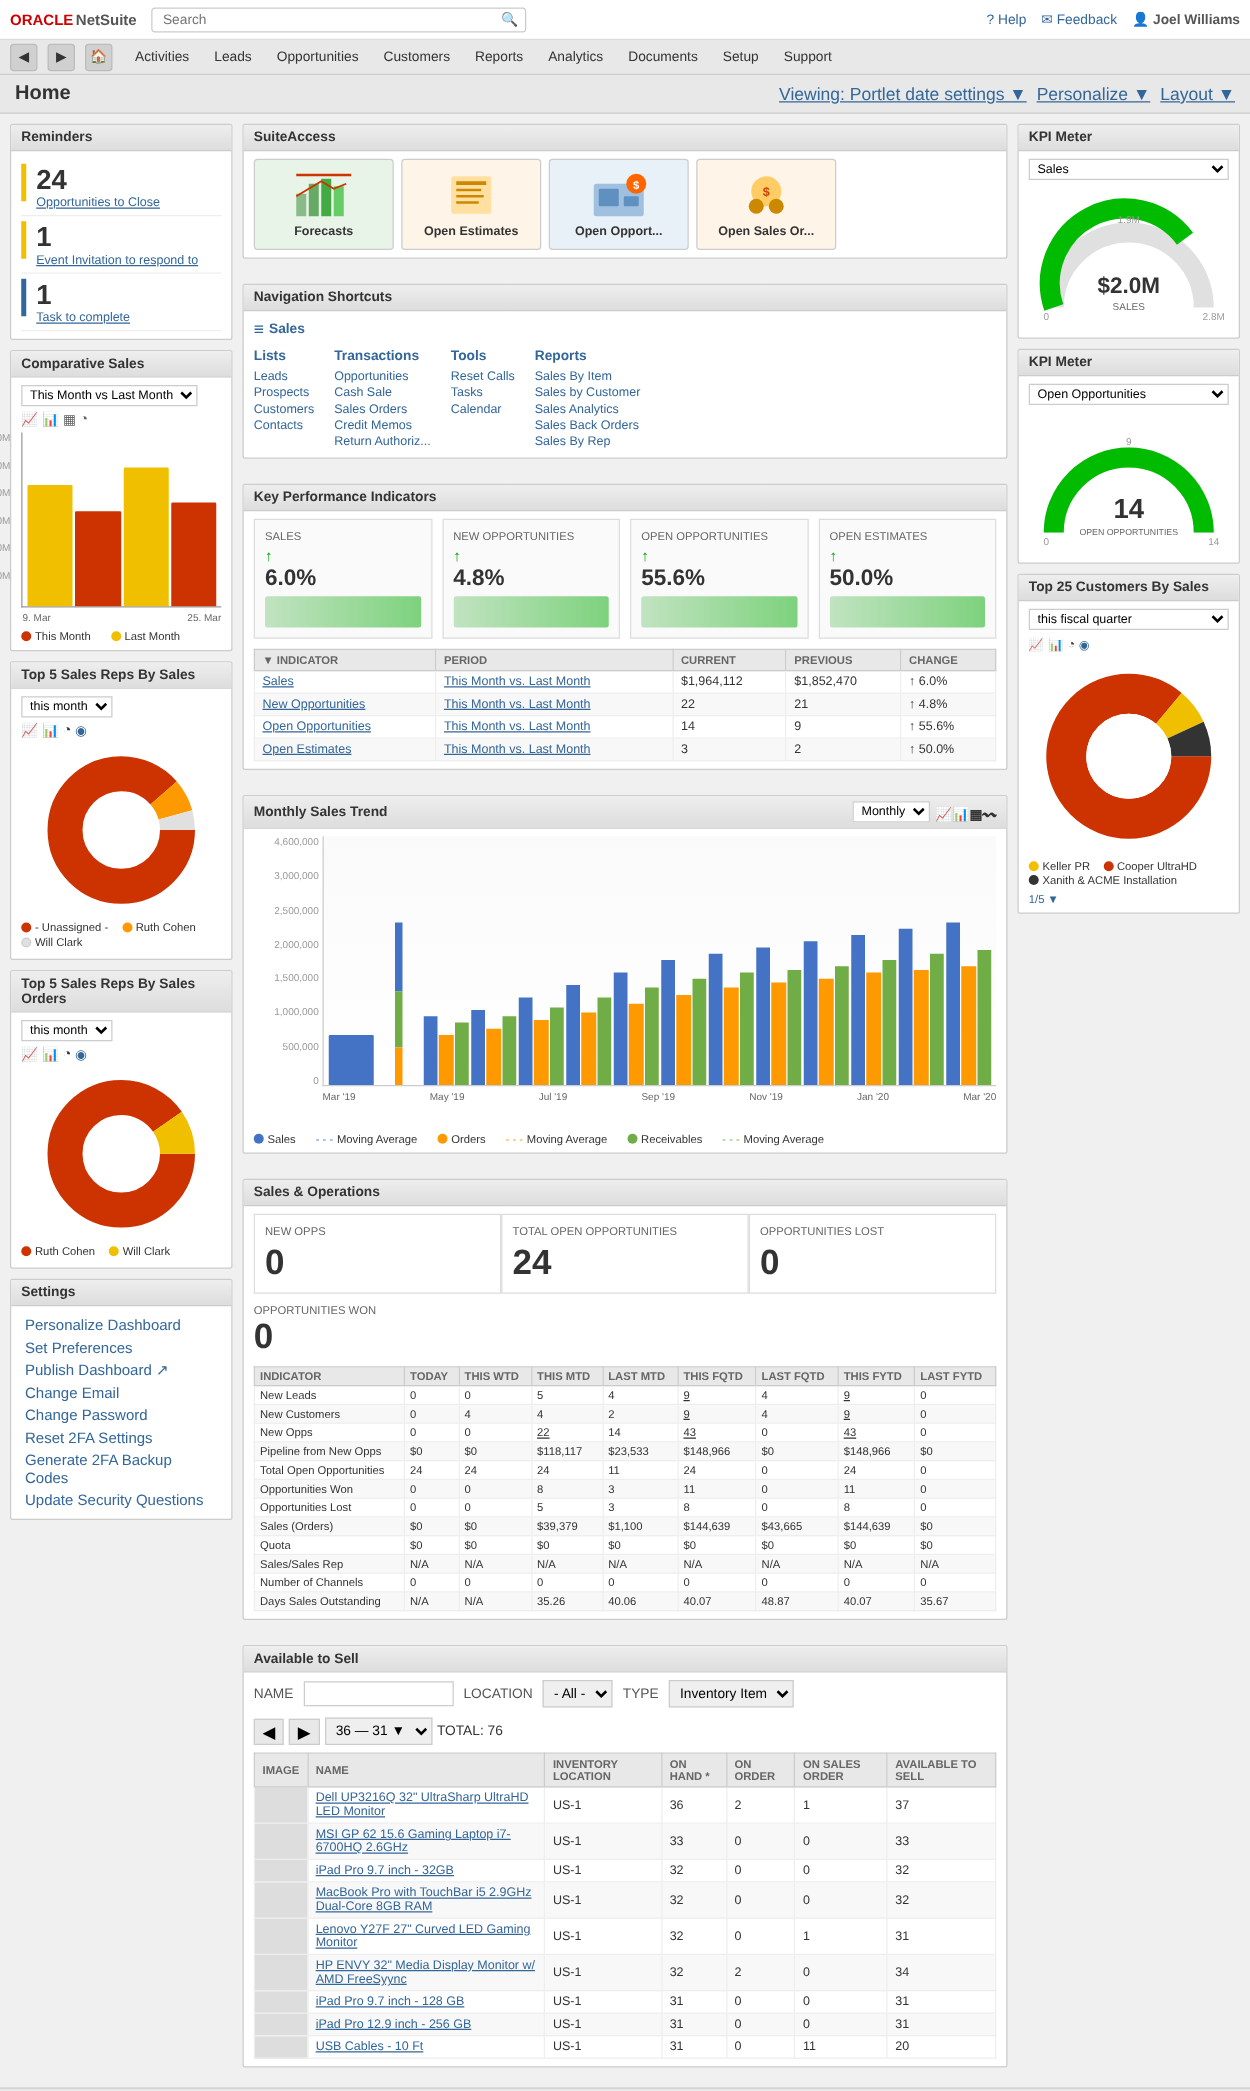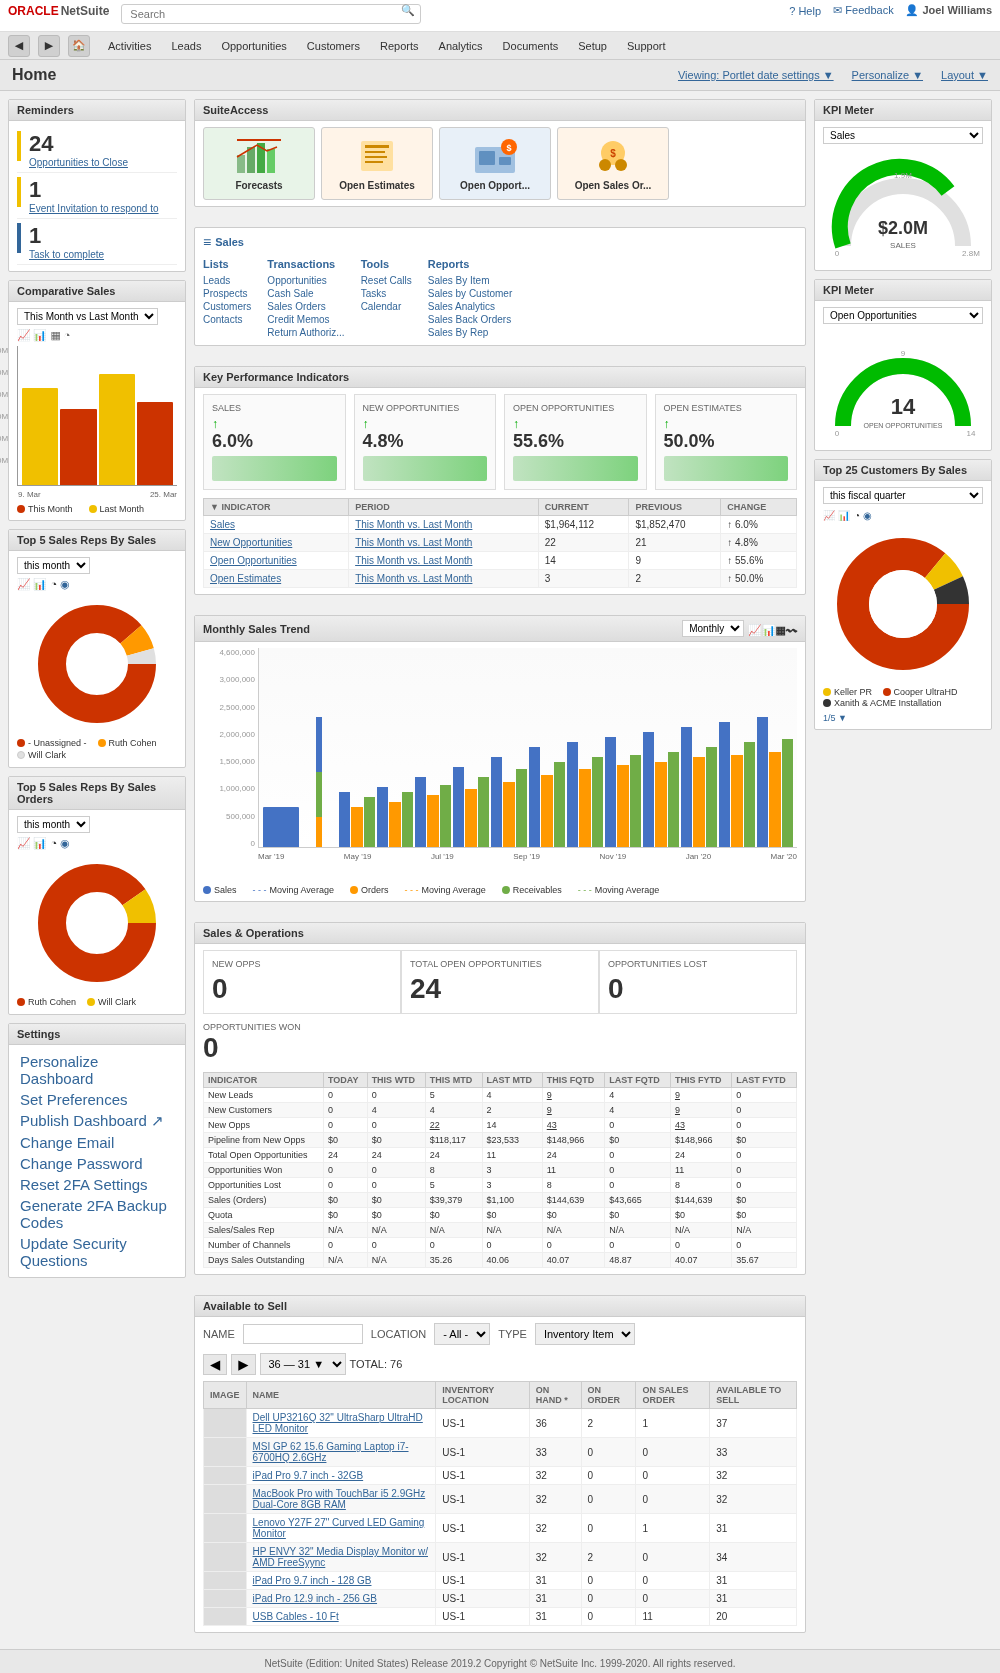--- a/index.html
+++ b/index.html
@@ -1,32 +1,32 @@
 <!DOCTYPE html>
 <html><head>
   <meta charset="utf-8">
   <style>
     * { box-sizing: border-box; margin: 0; padding: 0; font-family: Arial, sans-serif; }
     body { background: #f0f0f0; font-size: 11px; color: #333; width: 1000px; }
 
     
-    .top-bar { background: #fff; border-bottom: 1px solid #ddd; display: flex; align-items: flex-start; padding: 4px 8px; height: 32px; }
+    .top-bar { background: #fff; border-bottom: 1px solid #ddd; display: flex; align-items: center; padding: 4px 8px; height: 32px; }
     .search-bar { flex: 1; max-width: 300px; border: 1px solid #ccc; border-radius: 3px; padding: 3px 8px; font-size: 11px; }
     .top-icons { margin-left: auto; display: flex; align-items: center; gap: 12px; font-size: 11px; color: #555; }
 
     
     .nav-bar { background: #e8e8e8; border-bottom: 1px solid #ccc; display: flex; align-items: center; padding: 0 8px; height: 28px; }
     .nav-item { padding: 0 10px; height: 28px; line-height: 28px; font-size: 11px; color: #333; cursor: pointer; }
     .nav-icons { display: flex; gap: 8px; align-items: center; padding-right: 8px; }
     .nav-icon-btn { background: #d0d0d0; border: 1px solid #bbb; border-radius: 3px; width: 22px; height: 22px; display: flex; align-items: center; justify-content: center; cursor: pointer; }
 
     
     .page-header { background: #e8e8e8; padding: 6px 12px; display: flex; align-items: center; border-bottom: 1px solid #ccc; }
     .page-title { font-size: 16px; font-weight: bold; color: #333; flex: 1; }
-    .page-controls { display: flex; gap: 18px; font-size: 11px; color: #555; align-items: center; }
+    .page-controls { display: flex; gap: 8px; font-size: 14px; color: #555; align-items: center; }
     .page-controls a { color: #336699; text-decoration: underline; cursor: pointer; }
 
     
     .main-content { display: flex; gap: 8px; padding: 8px; }
     .left-col { width: 178px; flex-shrink: 0; display: flex; flex-direction: column; gap: 8px; }
     .center-col { flex: 1; display: flex; flex-direction: column; gap: 20px; }
     .right-col { width: 178px; flex-shrink: 0; display: flex; flex-direction: column; gap: 8px; }
 
     
     .portlet { background: #fff; border: 1px solid #ccc; border-radius: 2px; }
@@ -63,21 +63,21 @@
     .data-table td { padding: 3px 6px; border: 1px solid #eee; color: #333; }
     .data-table tr:nth-child(even) { background: #f8f8f8; }
     .data-table a { color: #336699; text-decoration: underline; cursor: pointer; }
     .link { color: #336699; text-decoration: underline; cursor: pointer; }
     .green { color: #00aa00; }
 
     
     .donut-container { display: flex; justify-content: center; align-items: center; margin: 8px 0; }
 
     
-    .settings-link { display: block; font-size: 15px; color: #336699; text-decoration: none; padding: 2px 3px; cursor: pointer; }
+    .settings-link { display: block; font-size: 12px; color: #336699; text-decoration: none; padding: 2px 3px; cursor: pointer; }
 
     
     .gauge-container { display: flex; justify-content: center; align-items: center; margin: 8px 0; }
 
     
     .ops-metrics { display: flex; gap: 0; margin-bottom: 8px; }
     .ops-metric { flex: 1; border: 1px solid #ddd; padding: 8px; text-align: left; }
     .ops-metric-label { font-size: 9px; color: #666; text-transform: uppercase; margin-bottom: 4px; }
     .ops-metric-value { font-size: 28px; font-weight: bold; color: #333; }
 
@@ -391,20 +391,23 @@
                 <text x="24" y="20" text-anchor="middle" font-size="10" fill="#cc4400" font-weight="bold">$</text>
               </svg>
             </div>
             <div class="tile-label">Open Sales Or...</div>
           </div>
         </div>
       </div>
     </div>
 
     <div class="portlet">
+      <div class="portlet-header">
+        <span>Navigation Shortcuts</span>
+      </div>
       <div class="portlet-body">
         <div class="section-header-blue">Sales</div>
         <div class="nav-shortcuts">
           <div class="nav-section">
             <h4>Lists</h4>
             <a>Leads</a>
             <a>Prospects</a>
             <a>Customers</a>
             <a>Contacts</a>
           </div>

